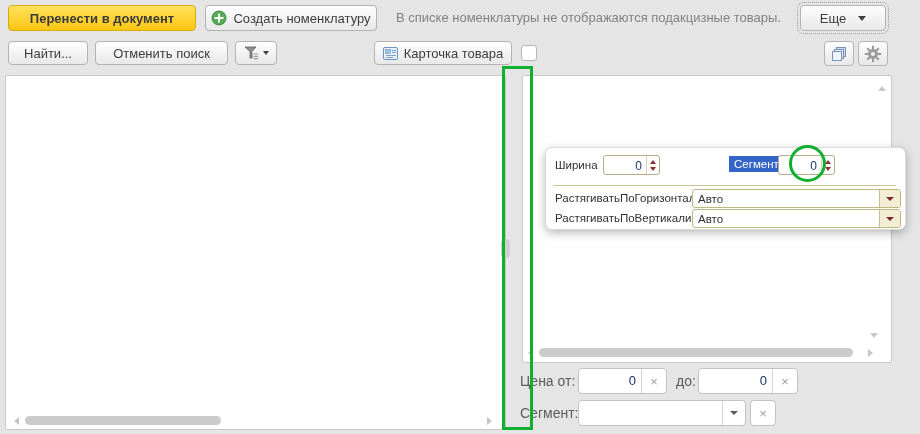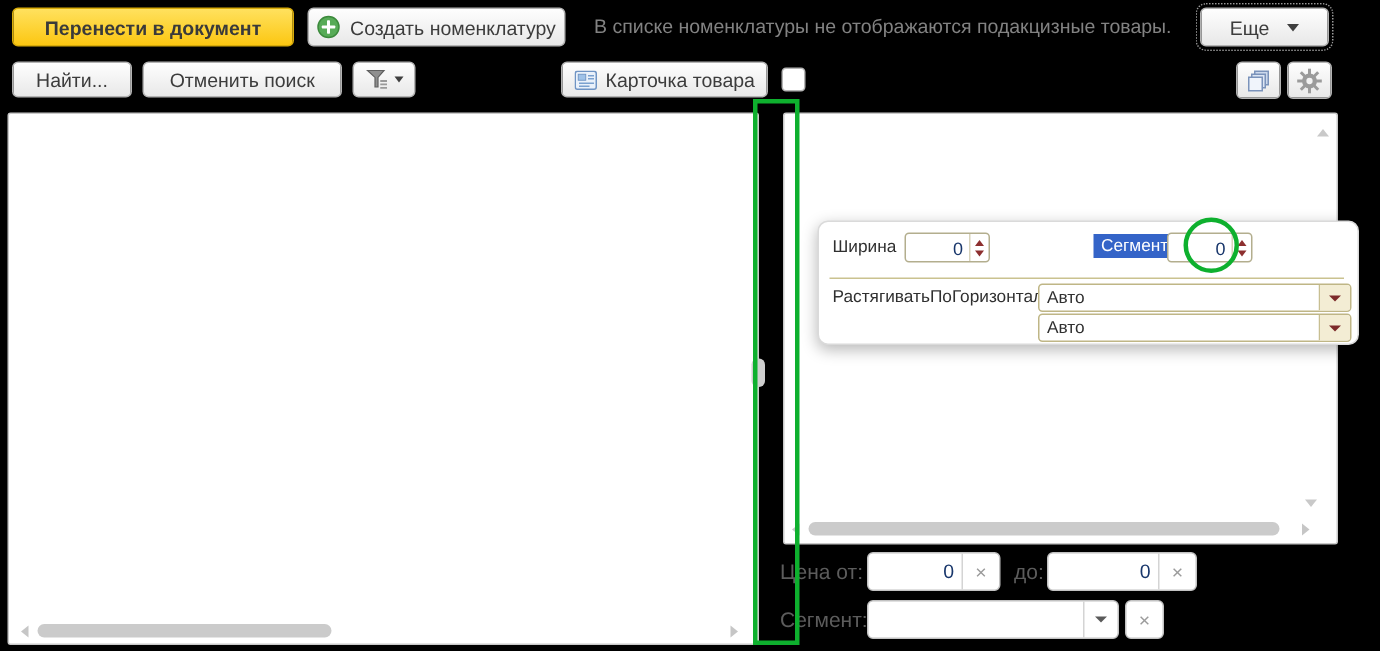--- a/index.html
+++ b/index.html
@@ -1,17 +1,17 @@
 <!DOCTYPE html>
 <html><head>
 <meta charset="utf-8">
 <style>
   * { margin:0; padding:0; box-sizing:border-box; }
   body { font-family:"Liberation Sans","DejaVu Sans",sans-serif; background:#fff; }
-  #screen { position:relative; width:920px; height:434px; background:#000000; overflow:hidden; }
+  #screen { position:relative; width:920px; height:434px; background:#e5e5e5; overflow:hidden; }
 
   .btn {
     position:absolute; display:flex; align-items:center; justify-content:center; gap:6px;
     height:26px; border:1px solid #b3b3b3; border-radius:4px;
     background:linear-gradient(#fefefe,#e8e8e8); color:#3c3c3c; font-size:13px; cursor:default;
   }
   .btn-yellow {
     background:linear-gradient(#ffe15e,#fcc712); border-color:#d8ab09;
     font-weight:bold; color:#3a3a3a;
   }
@@ -202,20 +202,21 @@
     <div class="popup-divider"></div>
 
     <div class="prop-label" style="left:9px; top:44px;">РастягиватьПоГоризонтали</div>
     <div class="combo" style="left:146px; top:41px; width:209px;">
       <div class="combo-value">Авто</div>
       <div class="combo-btn">
         <span class="caret-maroon"></span>
       </div>
     </div>
 
+    <div class="prop-label" style="left:9px; top:64px;">РастягиватьПоВертикали</div>
     <div class="combo" style="left:146px; top:61px; width:209px;">
       <div class="combo-value">Авто</div>
       <div class="combo-btn">
         <span class="caret-maroon"></span>
       </div>
     </div>
   </div>
 
   <div class="flt-label" style="left:520px; top:369px;">Цена от:</div>
   <div class="fld-group" style="left:578px; top:368px; width:89px;">

